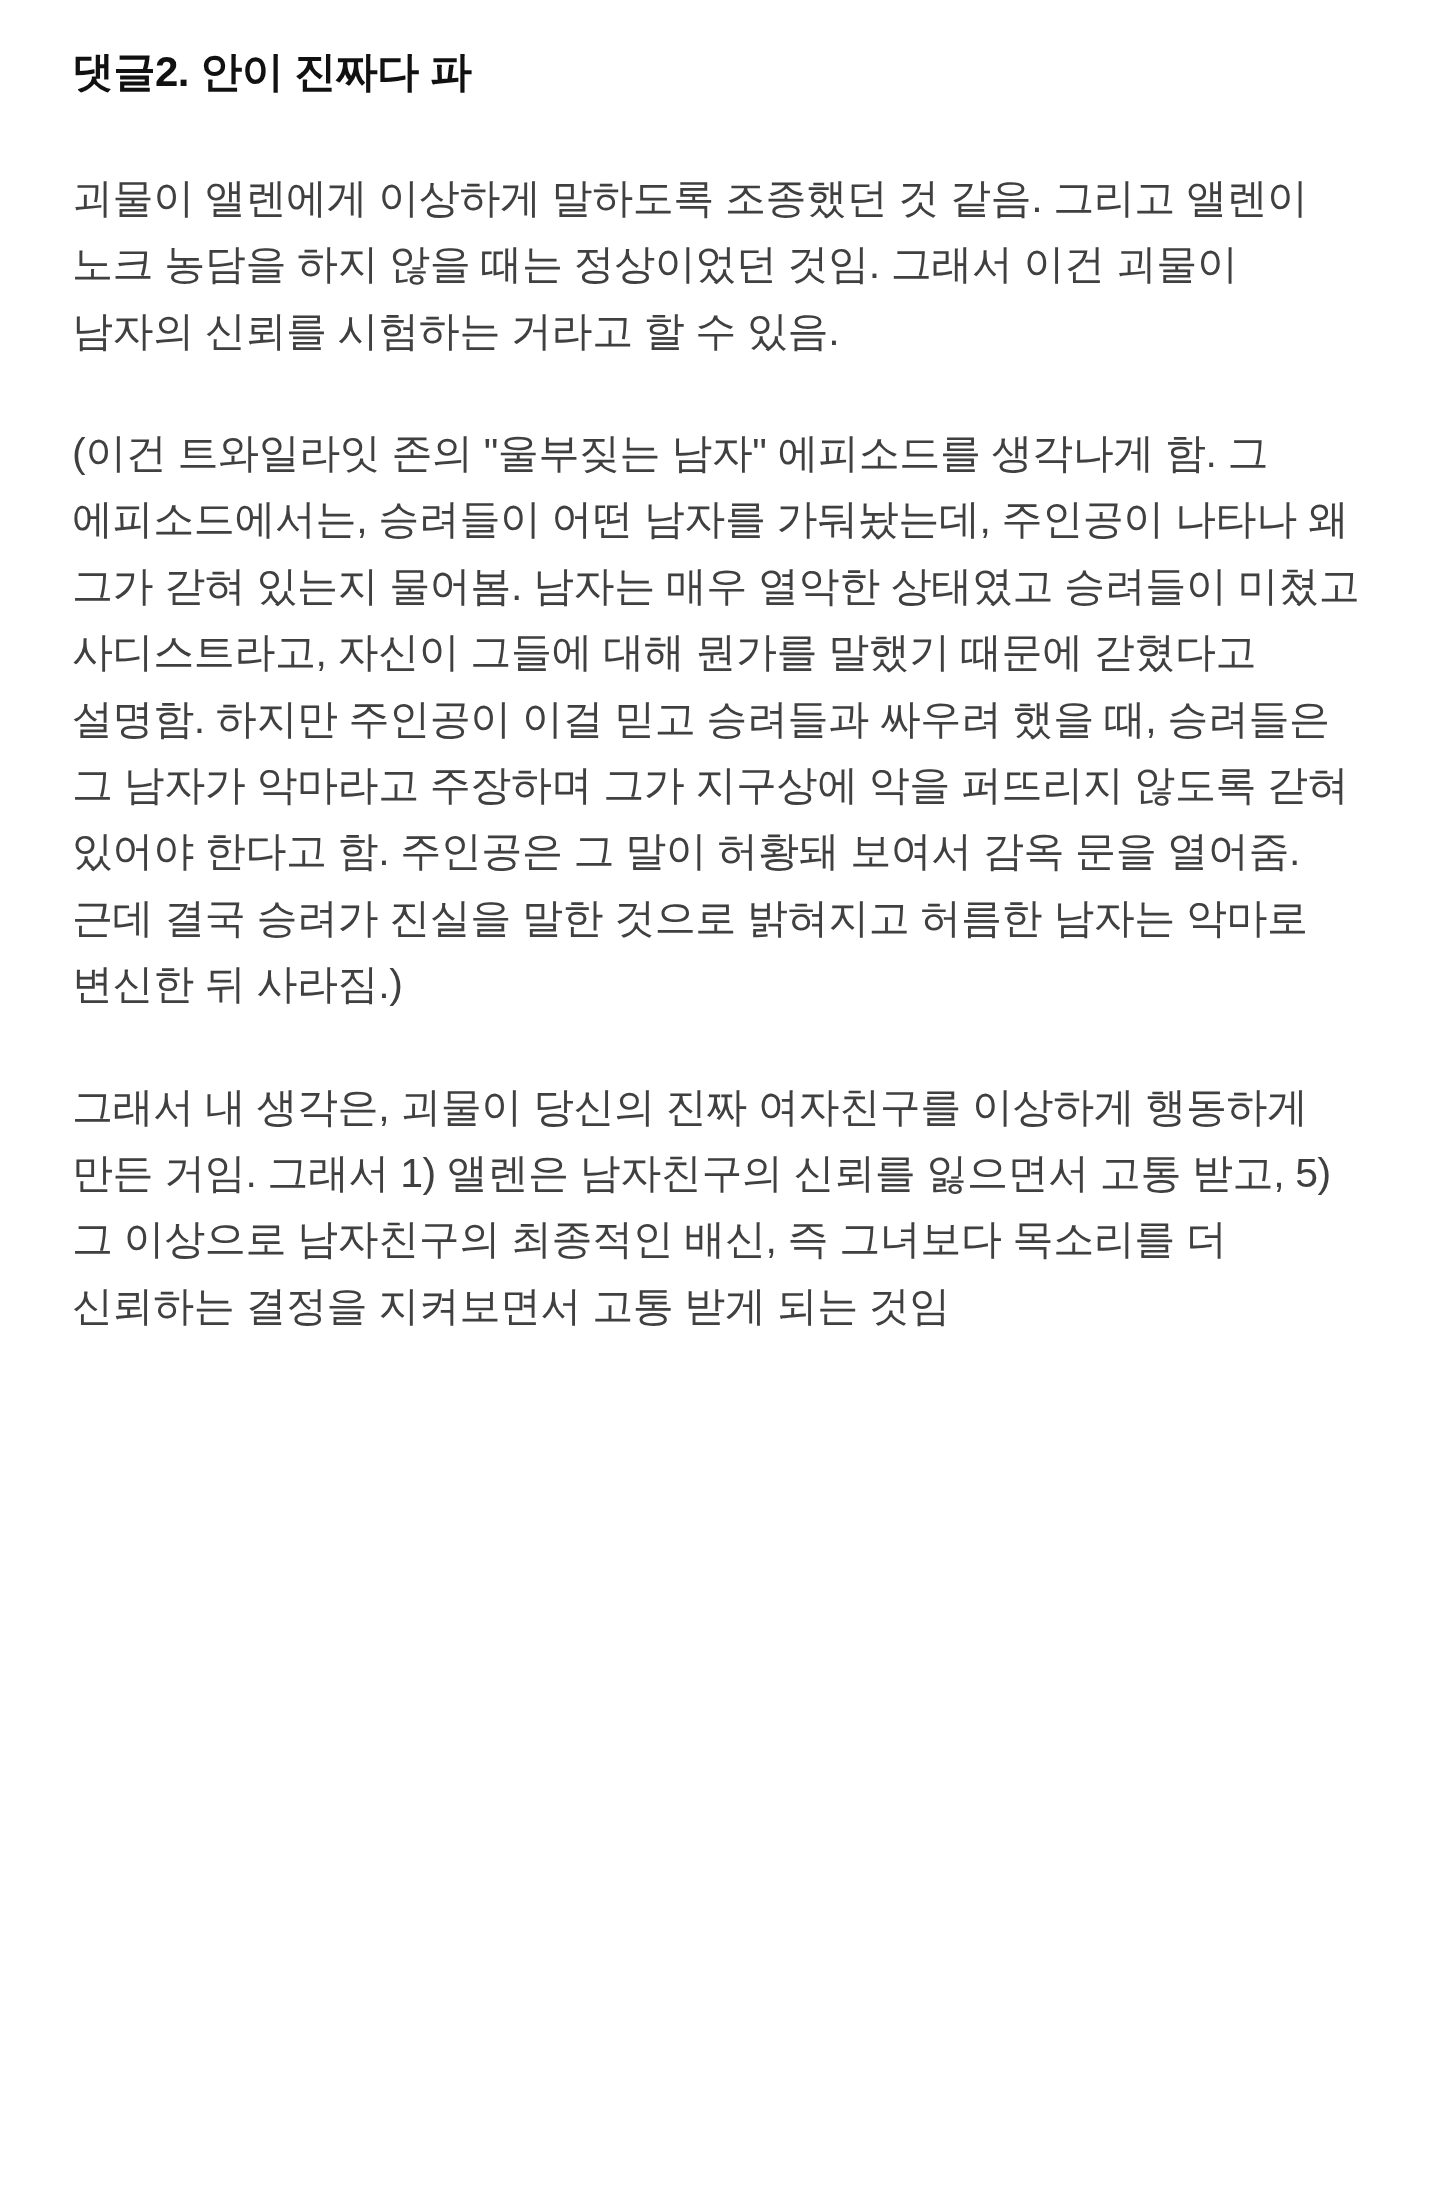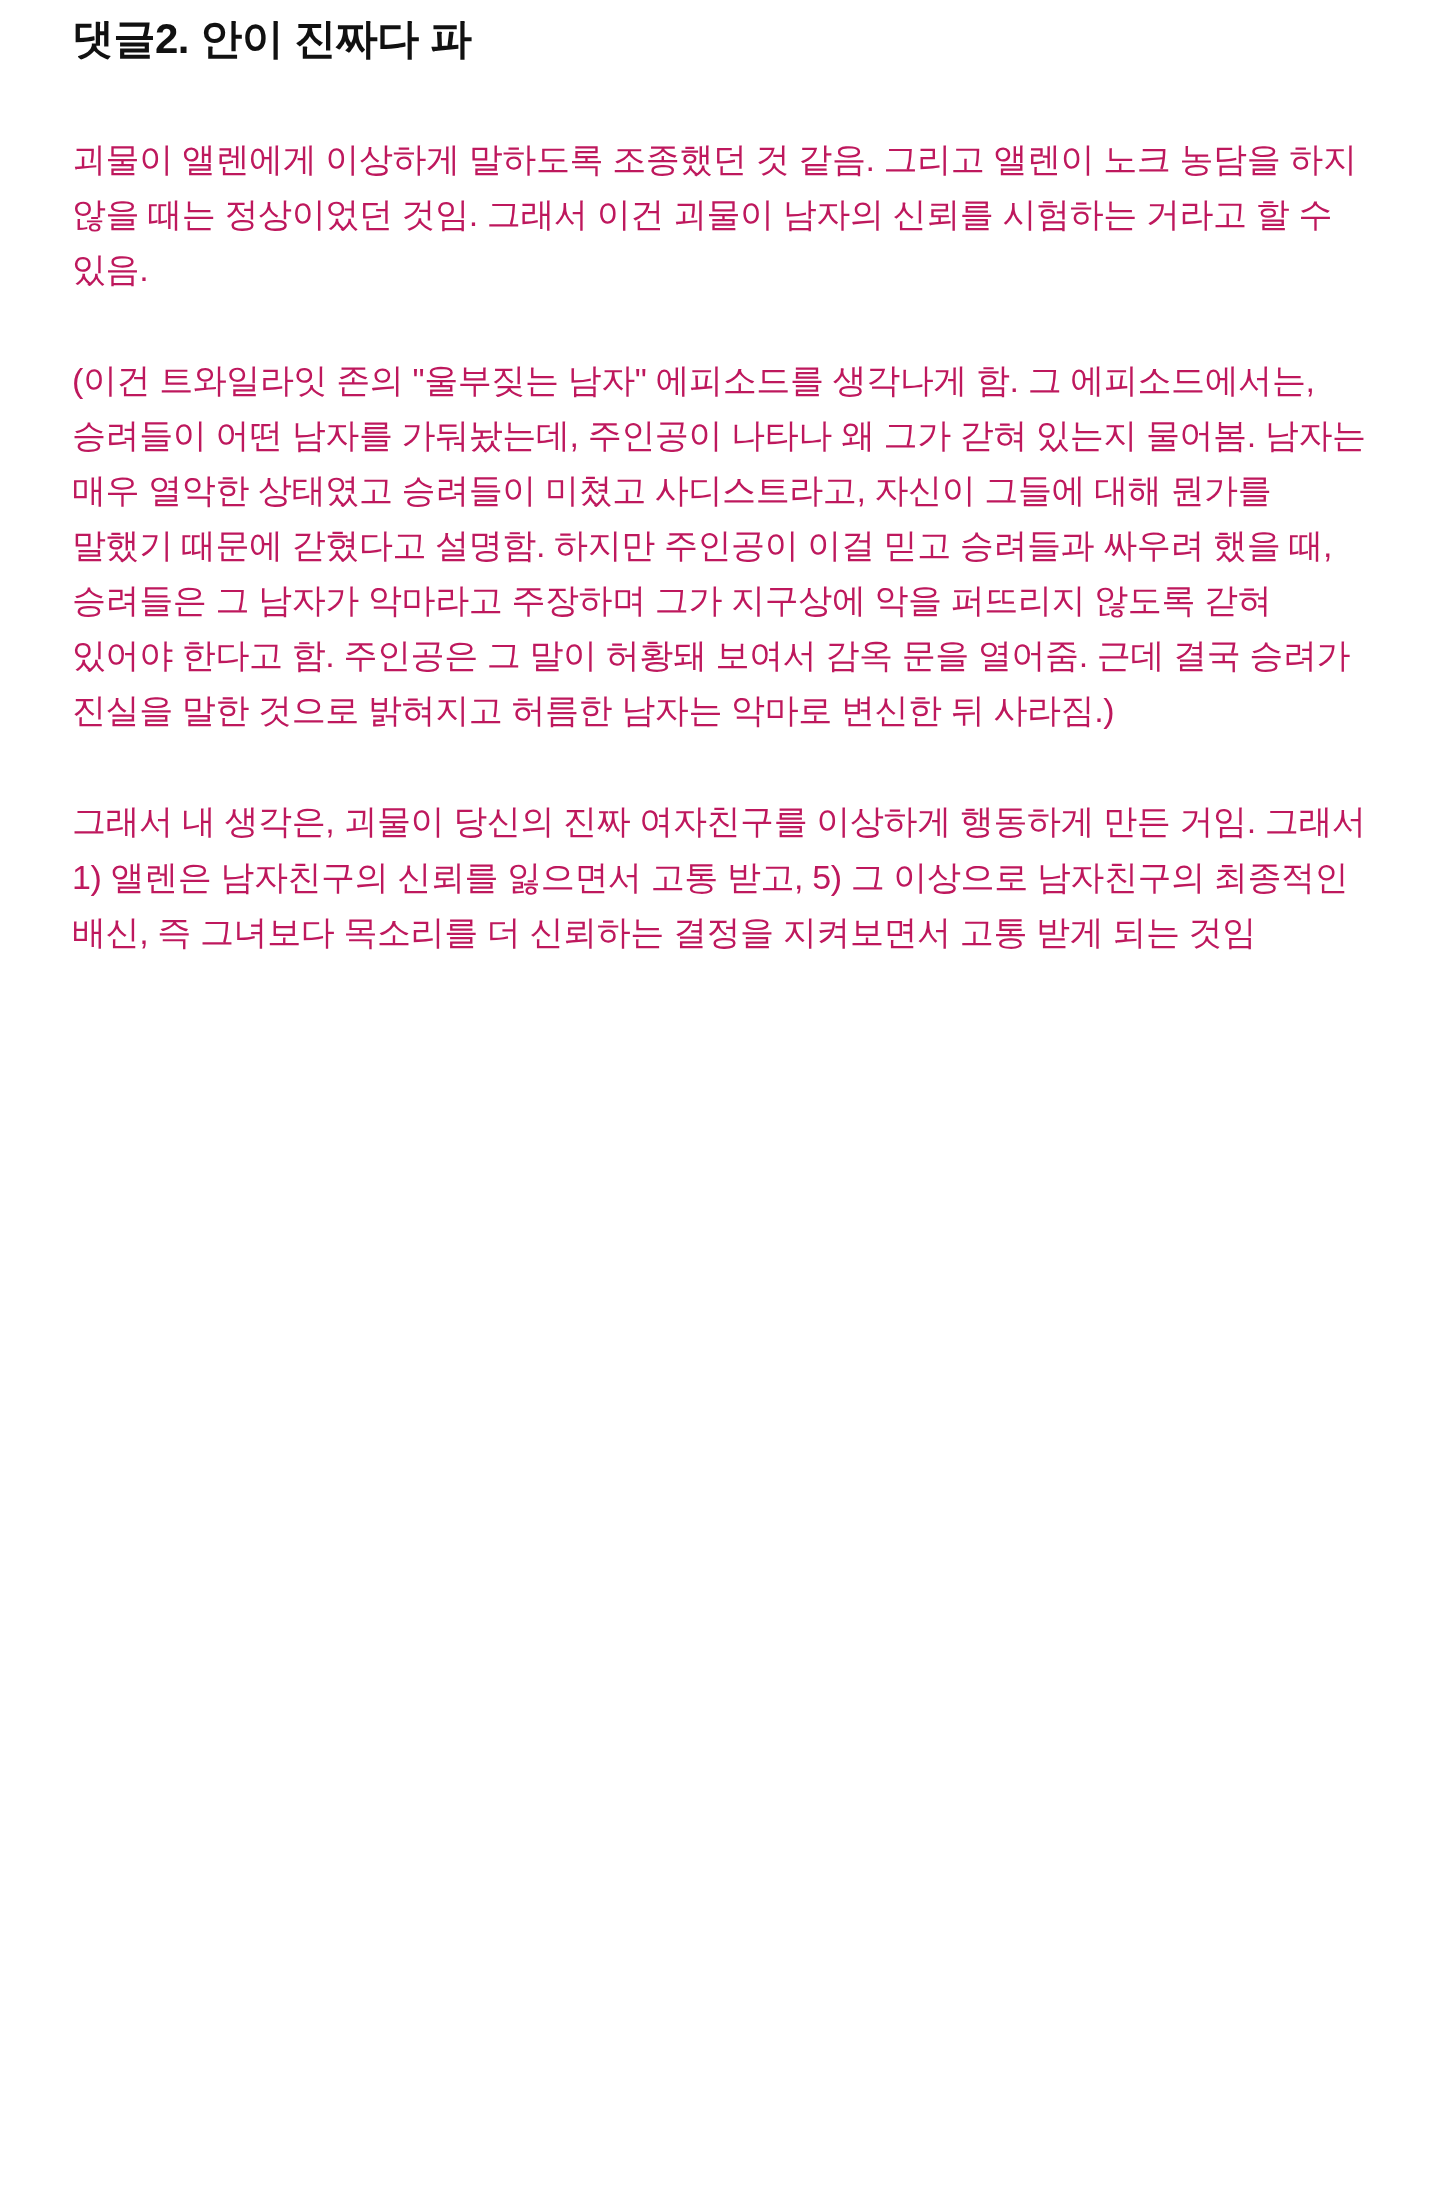--- a/index.html
+++ b/index.html
@@ -12,38 +12,38 @@
     width: 1440px;
     min-height: 2186px;
     font-family: "Liberation Sans", "DejaVu Sans", sans-serif;
     color: #1a1a1a;
     -webkit-font-smoothing: antialiased;
   }
   .page {
     box-sizing: border-box;
     width: 1440px;
     min-height: 2186px;
-    padding: 11px 72px 40px 72px;
+    padding: 44px 72px 40px 72px;
     background: #ffffff;
   }
   .comment-title {
     font-size: 42px;
     line-height: 1.35;
     font-weight: 700;
     color: #111111;
     letter-spacing: -0.5px;
     margin: 0 0 10px 0;
   }
   .comment-body {
     margin-top: 64px;
   }
   .paragraph {
-    font-size: 34px;
+    font-size: 41px;
     line-height: 1.62;
-    color: #be185d;
+    color: #404040;
     letter-spacing: -0.4px;
     margin: 0 0 56px 0;
     word-break: keep-all;
     white-space: pre-wrap;
   }
   .paragraph:last-child {
     margin-bottom: 0;
   }
 </style>
 </head>

